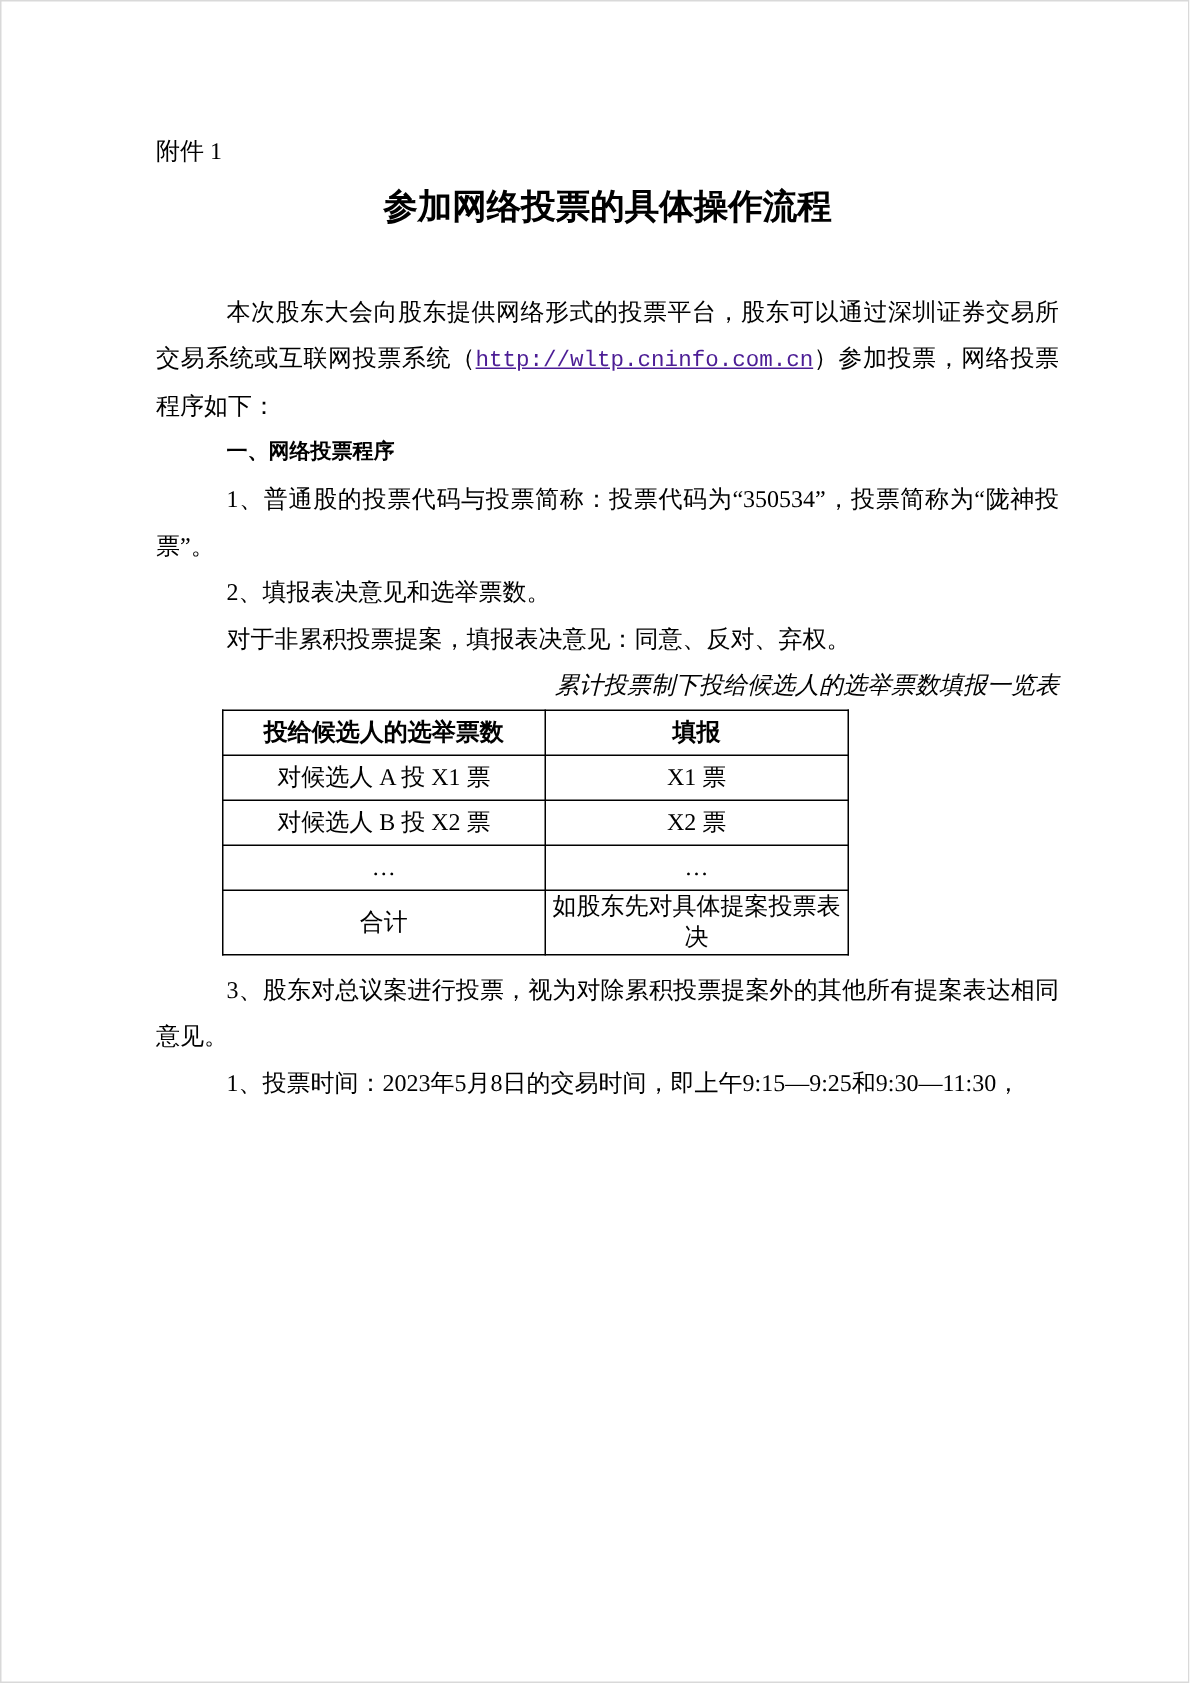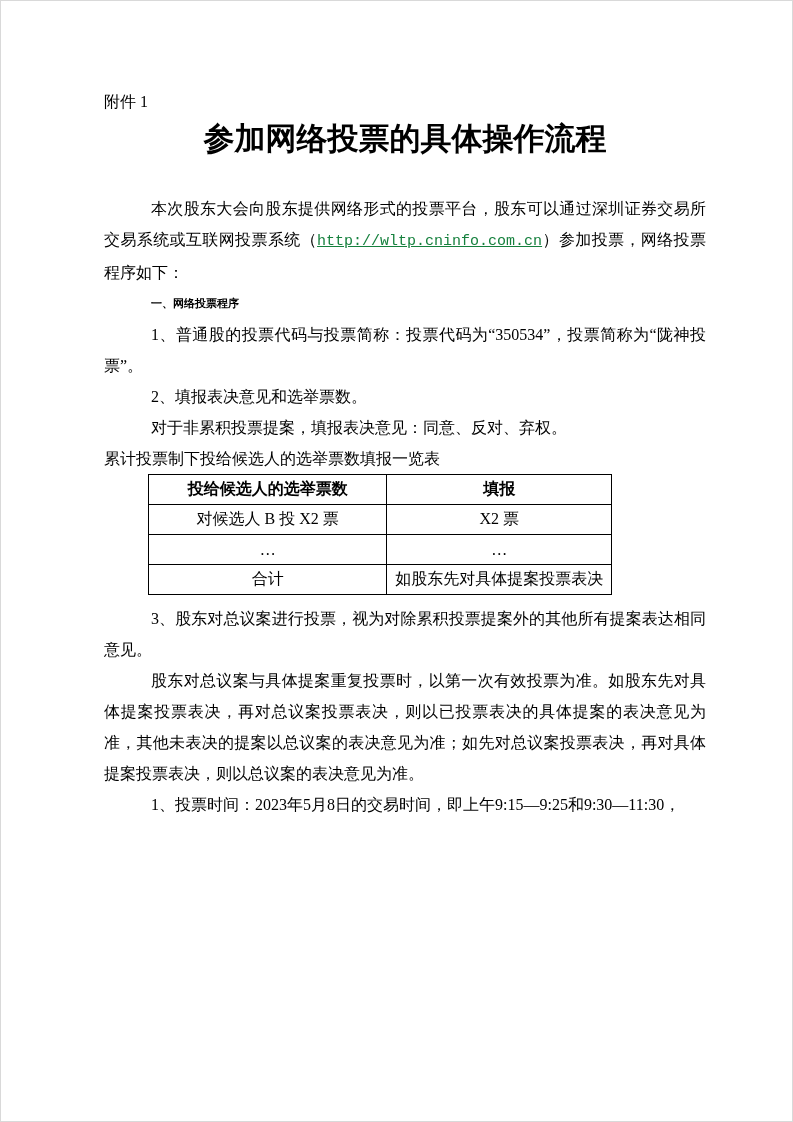--- a/index.html
+++ b/index.html
@@ -17,59 +17,60 @@
     padding: 88px 86px 0 103px;
     font-family: "Liberation Serif", serif;
     color: #000000;
     overflow: hidden;
   }
   .attachment {
     font-size: 16px;
     line-height: 26px;
   }
   .doc-title {
-    font-family: Liberation Serif, serif;
+    font-family: Liberation Mono, monospace;
     font-weight: 700;
-    font-size: 31px;
+    font-size: 23px;
     line-height: 32px;
     text-align: center;
     margin: 8px 0 38px 0;
   }
   .para {
     font-size: 16px;
     line-height: 31px;
     text-align: justify;
     text-indent: 47px;
     margin: 0;
   }
   .sec-heading {
-    font-family: Liberation Sans, sans-serif;
+    font-family: Liberation Mono, monospace;
     font-weight: 700;
-    font-size: 11px;
+    font-size: 14px;
     line-height: 31px;
     text-indent: 47px;
     margin: 0;
   }
   .url-link {
     font-family: "Liberation Mono", monospace;
     font-size: 15px;
     text-decoration: underline;
     cursor: pointer;
   }
   .table-caption {
     font-size: 16px;
     line-height: 31px;
-    text-align: left;
+    text-align: right;
     text-indent: 0;
     margin: 0;
+    font-style: italic;
   }
   table.vote {
     border-collapse: collapse;
     table-layout: fixed;
-    width: 464px;
+    width: 418px;
     margin: 0 0 8px 44px;
   }
   table.vote th, table.vote td {
     border: 1.5px solid #000000;
     height: 29px;
     text-align: center;
     vertical-align: middle;
     font-size: 16px;
     padding: 0 4px;
   }
@@ -82,21 +83,21 @@
 </style>
 </head>
 <body>
 
 <div class="page">
 
   <div class="attachment">附件 1</div>
 
   <h1 class="doc-title">参加网络投票的具体操作流程</h1>
 
-  <p class="para"><span>本次股东大会向股东提供网络形式的投票平台，股东可以通过深圳证券交易所交易系统或互联网投票系统（</span><a class="url-link" style="color: #15803d; text-decoration: underline;">http://wltp.cninfo.com.cn</a><span>）参加投票，网络投票程序如下：</span></p>
+  <p class="para"><span>本次股东大会向股东提供网络形式的投票平台，股东可以通过深圳证券交易所交易系统或互联网投票系统（</span><a class="url-link" style="color: #4c1d95; text-decoration: underline;">http://wltp.cninfo.com.cn</a><span>）参加投票，网络投票程序如下：</span></p>
 
   <h2 class="sec-heading">一、网络投票程序</h2>
 
   <p class="para">1、普通股的投票代码与投票简称：投票代码为“350534”，投票简称为“陇神投票”。</p>
 
   <p class="para">2、填报表决意见和选举票数。</p>
 
   <p class="para">对于非累积投票提案，填报表决意见：同意、反对、弃权。</p>
 
 
@@ -108,34 +109,37 @@
         <col class="c2">
       </colgroup>
     <thead>
       <tr>
         <th>投给候选人的选举票数</th>
         <th>填报</th>
       </tr>
     </thead>
     <tbody>
       <tr>
+        <td>对候选人 A 投 X1 票</td>
+        <td>X1 票</td>
+      </tr>
+      <tr>
         <td>对候选人 B 投 X2 票</td>
         <td>X2 票</td>
       </tr>
       <tr>
         <td>…</td>
         <td>…</td>
       </tr>
       <tr>
         <td>合计</td>
         <td>如股东先对具体提案投票表决</td>
       </tr>
     </tbody>
   </table>
 
   <p class="para">3、股东对总议案进行投票，视为对除累积投票提案外的其他所有提案表达相同意见。</p>
 
-  <p class="para">股东对总议案与具体提案重复投票时，以第一次有效投票为准。如股东先对具体提案投票表决，再对总议案投票表决，则以已投票表决的具体提案的表决意见为准，其他未表决的提案以总议案的表决意见为准；如先对总议案投票表决，再对具体提案投票表决，则以总议案的表决意见为准。</p>
 
 
   <p class="para">1、投票时间：2023年5月8日的交易时间，即上午9:15—9:25和9:30—11:30，</p>
 
 </div>
 
 </body></html>

